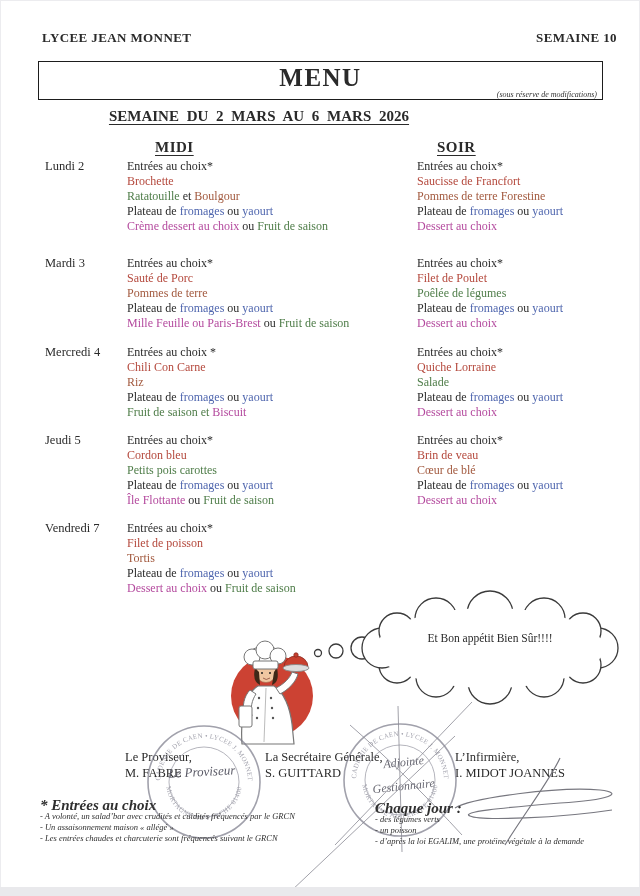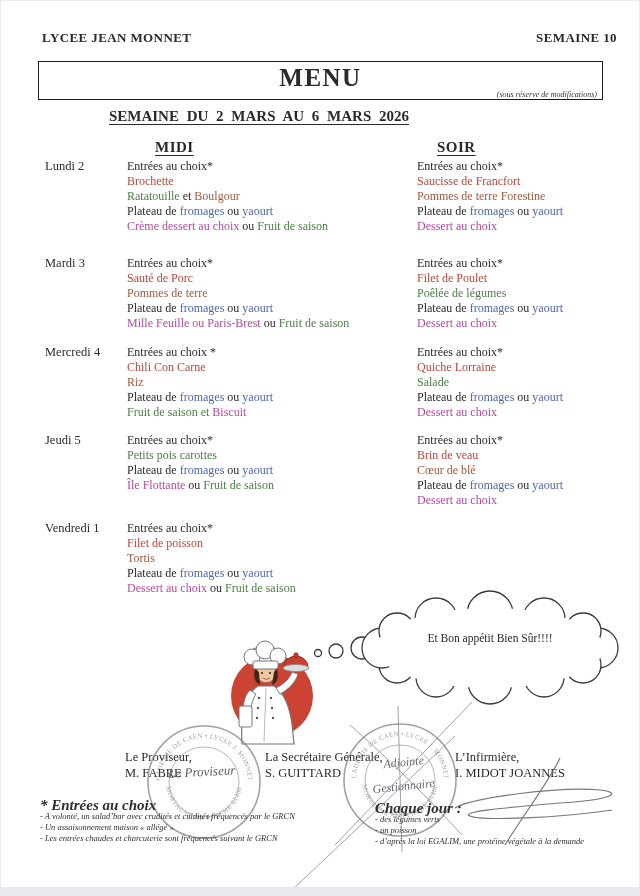--- a/index.html
+++ b/index.html
@@ -121,34 +121,35 @@
           <div class="menu-line"><span style="color: rgb(180, 72, 60);">Quiche Lorraine</span></div>
           <div class="menu-line"><span style="color: rgb(79, 125, 73);">Salade</span></div>
           <div class="menu-line"><span style="color: rgb(42, 42, 42);">Plateau de </span><span style="color: rgb(79, 102, 174);">fromages</span><span style="color: rgb(42, 42, 42);"> ou </span><span style="color: rgb(79, 102, 174);">yaourt</span></div>
           <div class="menu-line"><span style="color: rgb(180, 74, 158);">Dessert au choix</span></div>
         </div>
       </div>
       <div class="day-block">
         <div class="day-label">Jeudi 5</div>
         <div class="menu-col">
           <div class="menu-line"><span style="color: rgb(42, 42, 42);">Entrées au choix*</span></div>
+          <div class="menu-line"><span style="color: rgb(180, 72, 60);">Cordon bleu</span></div>
           <div class="menu-line"><span style="color: rgb(79, 125, 73);">Petits pois carottes</span></div>
           <div class="menu-line"><span style="color: rgb(42, 42, 42);">Plateau de </span><span style="color: rgb(79, 102, 174);">fromages</span><span style="color: rgb(42, 42, 42);"> ou </span><span style="color: rgb(79, 102, 174);">yaourt</span></div>
           <div class="menu-line"><span style="color: rgb(180, 74, 158); text-align: right;">Île Flottante</span><span style="color: rgb(42, 42, 42);"> ou </span><span style="color: rgb(79, 125, 73);">Fruit de saison</span></div>
         </div>
         <div class="menu-col">
           <div class="menu-line"><span style="color: rgb(42, 42, 42);">Entrées au choix*</span></div>
           <div class="menu-line"><span style="color: rgb(180, 72, 60);">Brin de veau</span></div>
           <div class="menu-line"><span style="color: rgb(162, 89, 62);">Cœur de blé</span></div>
           <div class="menu-line"><span style="color: rgb(42, 42, 42);">Plateau de </span><span style="color: rgb(79, 102, 174);">fromages</span><span style="color: rgb(42, 42, 42);"> ou </span><span style="color: rgb(79, 102, 174);">yaourt</span></div>
           <div class="menu-line"><span style="color: rgb(180, 74, 158);">Dessert au choix</span></div>
         </div>
       </div>
       <div class="day-block">
-        <div class="day-label">Vendredi 1</div>
+        <div class="day-label">Vendredi 7</div>
         <div class="menu-col">
           <div class="menu-line"><span style="color: rgb(42, 42, 42);">Entrées au choix*</span></div>
           <div class="menu-line"><span style="color: rgb(180, 72, 60);">Filet de poisson</span></div>
           <div class="menu-line"><span style="color: rgb(162, 89, 62);">Tortis</span></div>
           <div class="menu-line"><span style="color: rgb(42, 42, 42);">Plateau de </span><span style="color: rgb(79, 102, 174);">fromages</span><span style="color: rgb(42, 42, 42);"> ou </span><span style="color: rgb(79, 102, 174);">yaourt</span></div>
           <div class="menu-line"><span style="color: rgb(180, 74, 158);">Dessert au choix</span><span style="color: rgb(42, 42, 42);"> ou </span><span style="color: rgb(79, 125, 73);">Fruit de saison</span></div>
         </div>
         <div class="menu-col"></div>
       </div>
     </div>

